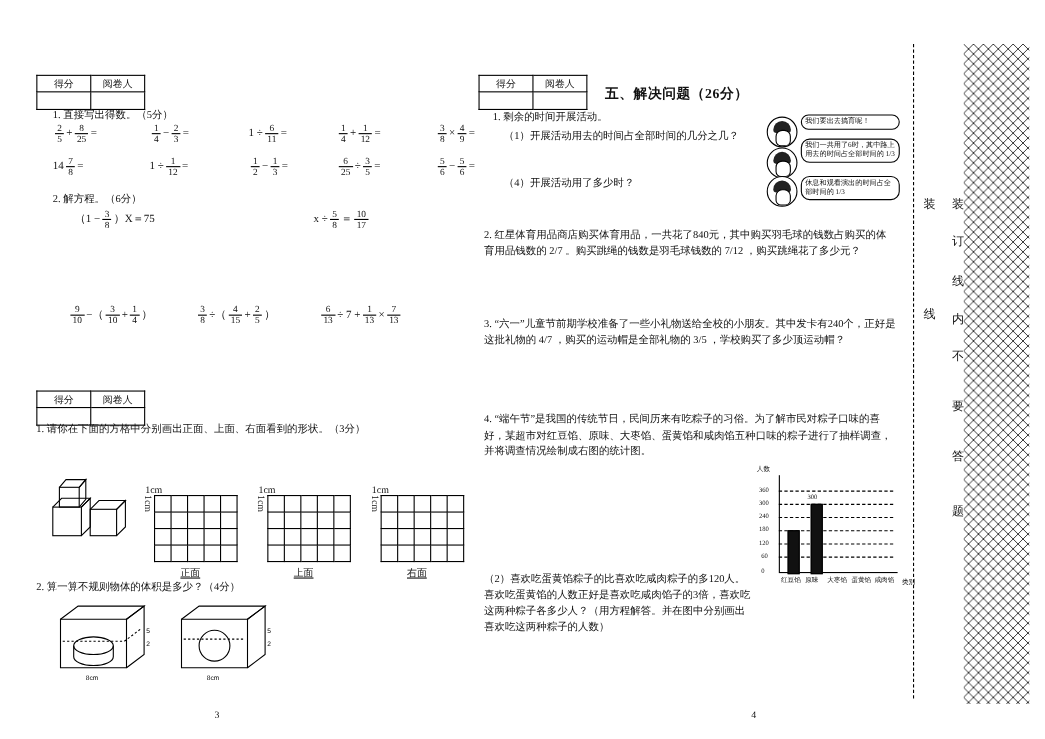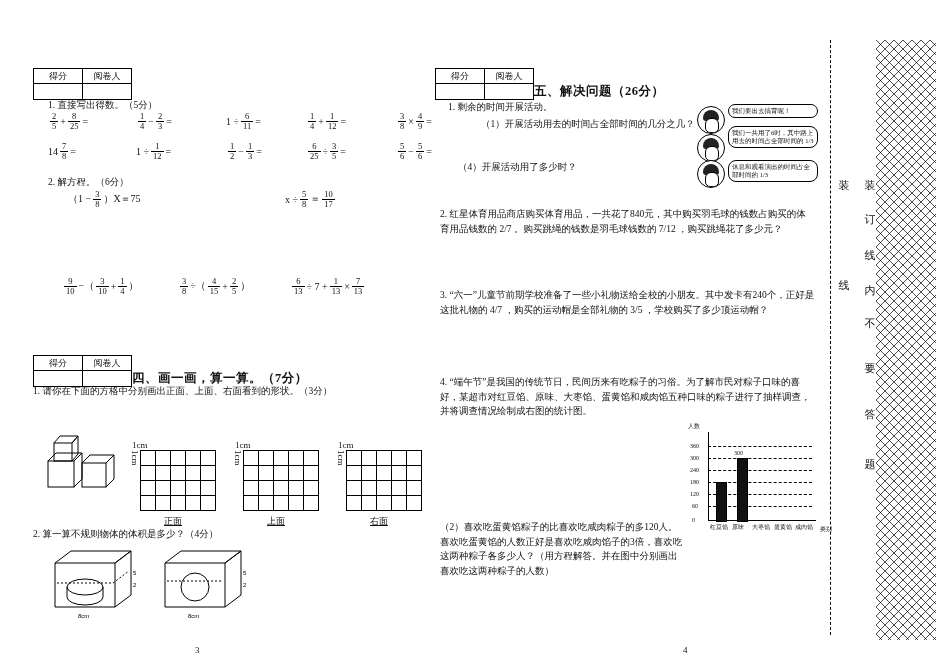--- a/index.html
+++ b/index.html
@@ -20,21 +20,21 @@
     text-align:center;
   }
   .scorebox td {
     border:1px solid #000;
     width:48px; height:14px;
     padding:0;
     line-height:14px;
   }
   .scorebox tr.blank td { height:15px; }
 
-  .sec-head { display:flex; align-items:flex-end; gap:0; }
+  .sec-head { display:flex; align-items:center; gap:16px; }
   .sec-title { font-size:12.5px; font-weight:bold; letter-spacing:.5px; padding-top:2px;}
 
   .qtext { font-size:9.5px; line-height:1.55; }
   .small { font-size:9px; }
 
   
   .frac { display:inline-flex; flex-direction:column; align-items:center; vertical-align:middle; line-height:1; margin:0 2px;}
   .frac .n { font-size:8.5px; padding:0 2px; }
   .frac .d { font-size:8.5px; border-top:1px solid #000; padding:0 2px; }
   .expr { display:inline-flex; align-items:center; font-size:10px; }
@@ -305,21 +305,20 @@
             <tr>
           <td>得分</td>
           <td>阅卷人</td>
         </tr>
         <tr class="blank">
               <td></td>
               <td></td>
             </tr>
       </tbody>
         </table>
-      <div class="sec-title">四、画一画，算一算。（7分）</div>
     </div>
   </div>
 
   <div style="position:absolute;left:33px;top:384px;width:390px;" class="qtext">1. 请你在下面的方格中分别画出正面、上面、右面看到的形状。（3分）</div>
 
   <div style="position:absolute;left:40px;top:425px;width:100px;height:80px;">
     <svg width="100" height="80" viewBox="0 0 100 80">
       <g fill="none" stroke="#000" stroke-width="1">
         <rect x="14" y="18" width="18" height="18"></rect>
         <path d="M14 18 L20 11 L38 11 L32 18"></path>
@@ -521,21 +520,21 @@
               <td></td>
               <td></td>
             </tr>
       </tbody>
         </table>
       <div class="sec-title">五、解决问题（26分）</div>
     </div>
   </div>
 
   <div style="position:absolute;left:448px;top:100px;width:240px;" class="qtext">1.  剩余的时间开展活动。</div>
-  <div style="position:absolute;left:481px;top:117px;width:245px;" class="qtext">（1）开展活动用去的时间占全部时间的几分之几？</div>
+  <div style="position:absolute;left:458px;top:117px;width:245px;" class="qtext">（1）开展活动用去的时间占全部时间的几分之几？</div>
   <div style="position:absolute;left:458px;top:160px;width:245px;" class="qtext">（4）开展活动用了多少时？</div>
 
   <div class="head" style="left:697px;top:106px;"></div>
   <div class="speech" style="left:728px;top:104px;width:82px;">我们要出去搞育呢！</div>
 
   <div class="head" style="left:697px;top:134px;"></div>
   <div class="speech" style="left:728px;top:126px;width:82px;">我们一共用了6时，其中路上用去的时间占全部时间的 1/3</div>
 
   <div class="head" style="left:697px;top:160px;"></div>
   <div class="speech" style="left:728px;top:160px;width:82px;">休息和观看演出的时间占全部时间的 1/3</div>

